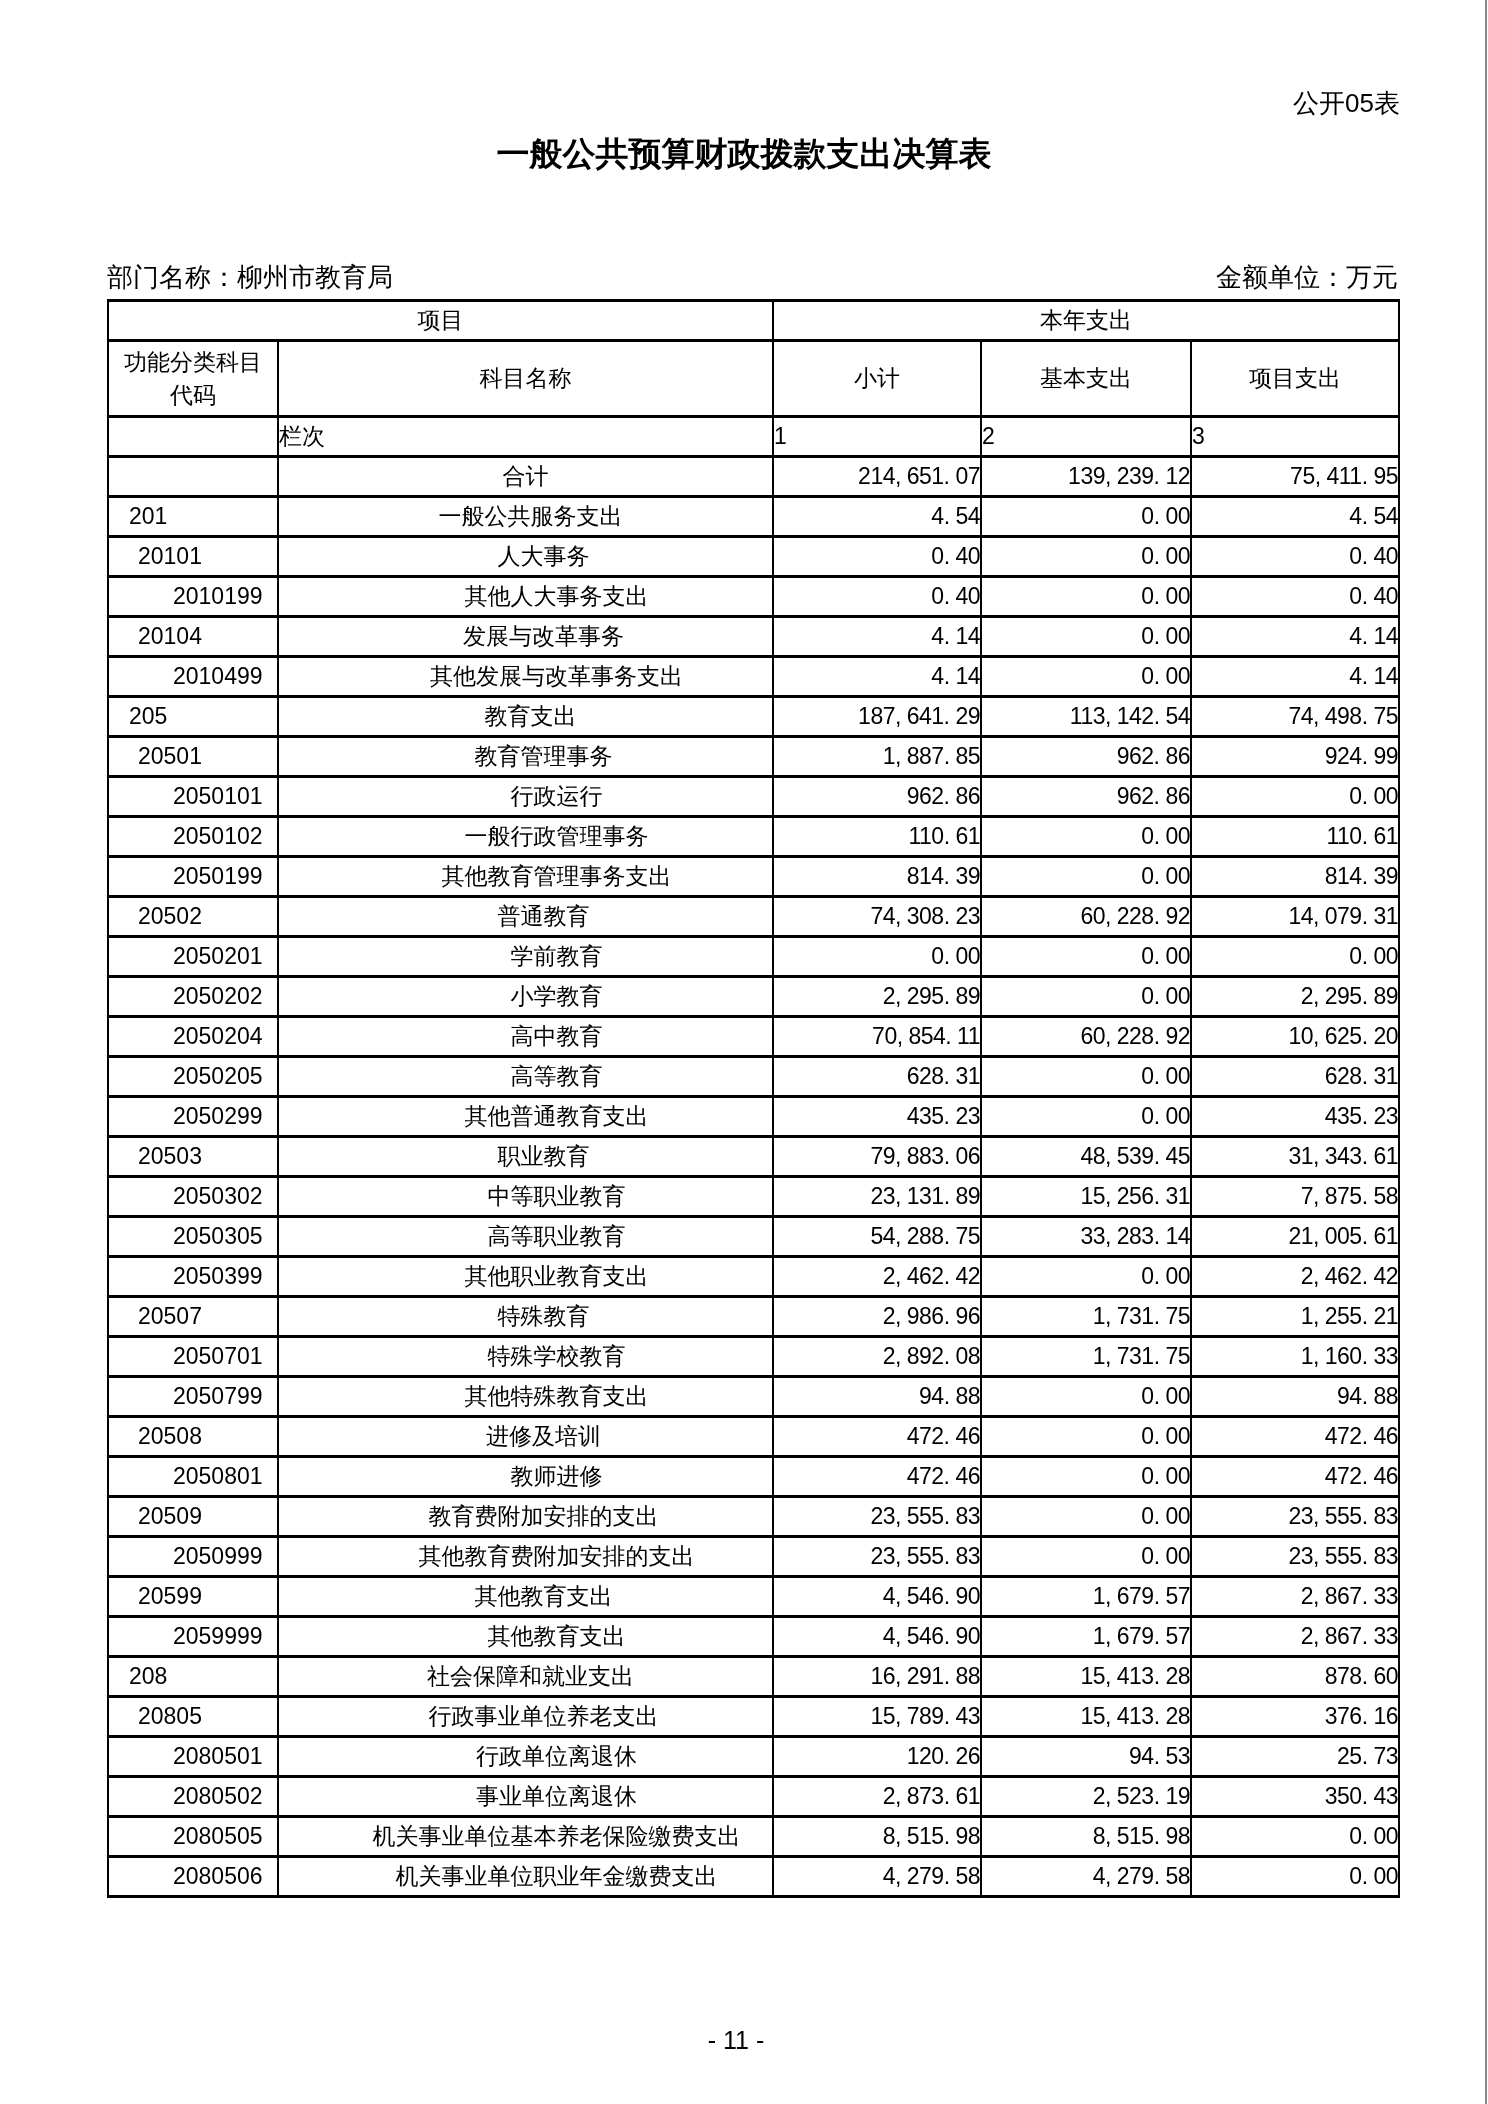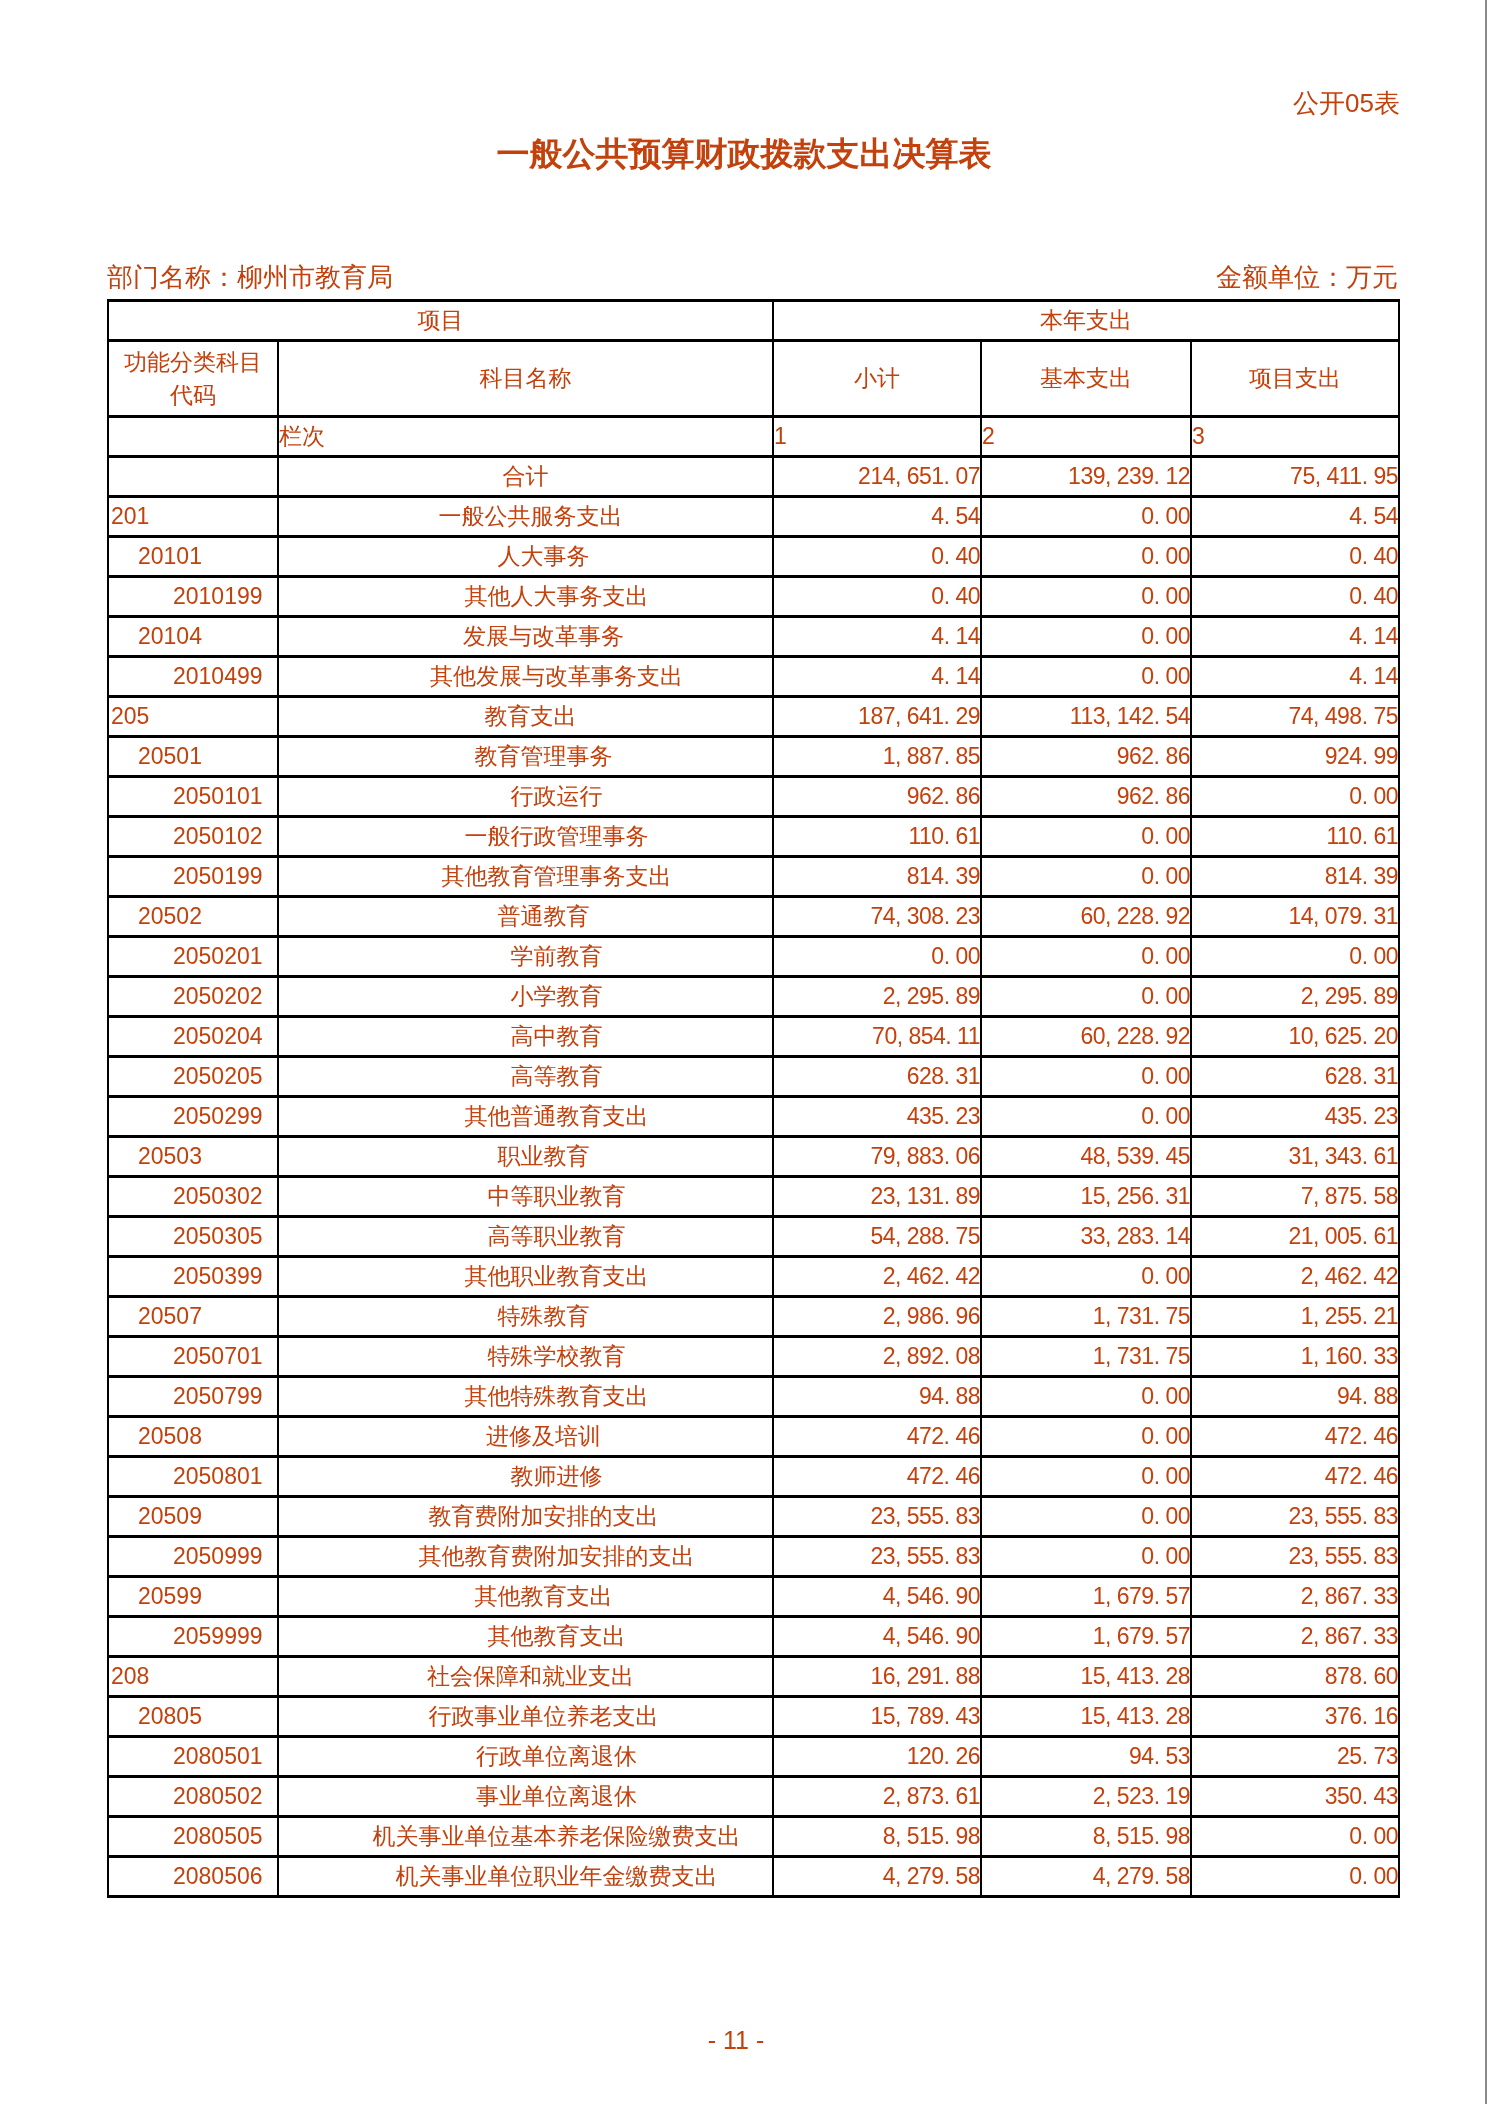--- a/index.html
+++ b/index.html
@@ -1,20 +1,20 @@
 <!DOCTYPE html>
 <html><head>
 <meta charset="utf-8">
 <style>
   html,body { margin:0; padding:0; background:#ffffff; }
   .page {
     position:relative;
     width:1488px; height:2104px;
     background:#ffffff;
-    color:#c2410c;
+    color:#000000;
     font-family:"Liberation Sans", sans-serif;
     overflow:hidden;
   }
   .doc-label {
     padding-top:88px;
     margin-right:88px;
     text-align:right;
     font-size:26px;
     line-height:30px;
   }
@@ -49,21 +49,21 @@
     overflow:hidden;
     white-space:nowrap;
     padding:0;
   }
   tr.h1 td { height:37px; text-align:center; }
   tr.h2 td { height:73px; text-align:center; line-height:33px; white-space:normal; }
   tr.h2 td.codehead { padding:0 14px; }
   tr.lanci td { height:37px; text-align:left; }
   tbody tr td { height:37px; }
   td.code { text-align:left; }
-  td.code.lvl1 { padding-left:2px; }
+  td.code.lvl1 { padding-left:20px; }
   td.code.lvl2 { padding-left:29px; }
   td.code.lvl3 { padding-left:64px; }
   td.name { text-align:center; }
   td.name.lvl1 { padding-left:10px; }
   td.name.lvl2 { padding-left:36px; }
   td.name.lvl3 { padding-left:62px; }
   td.name.center { text-align:center; padding-left:0; }
   td.num {
     text-align:right;
     padding-right:5px;

